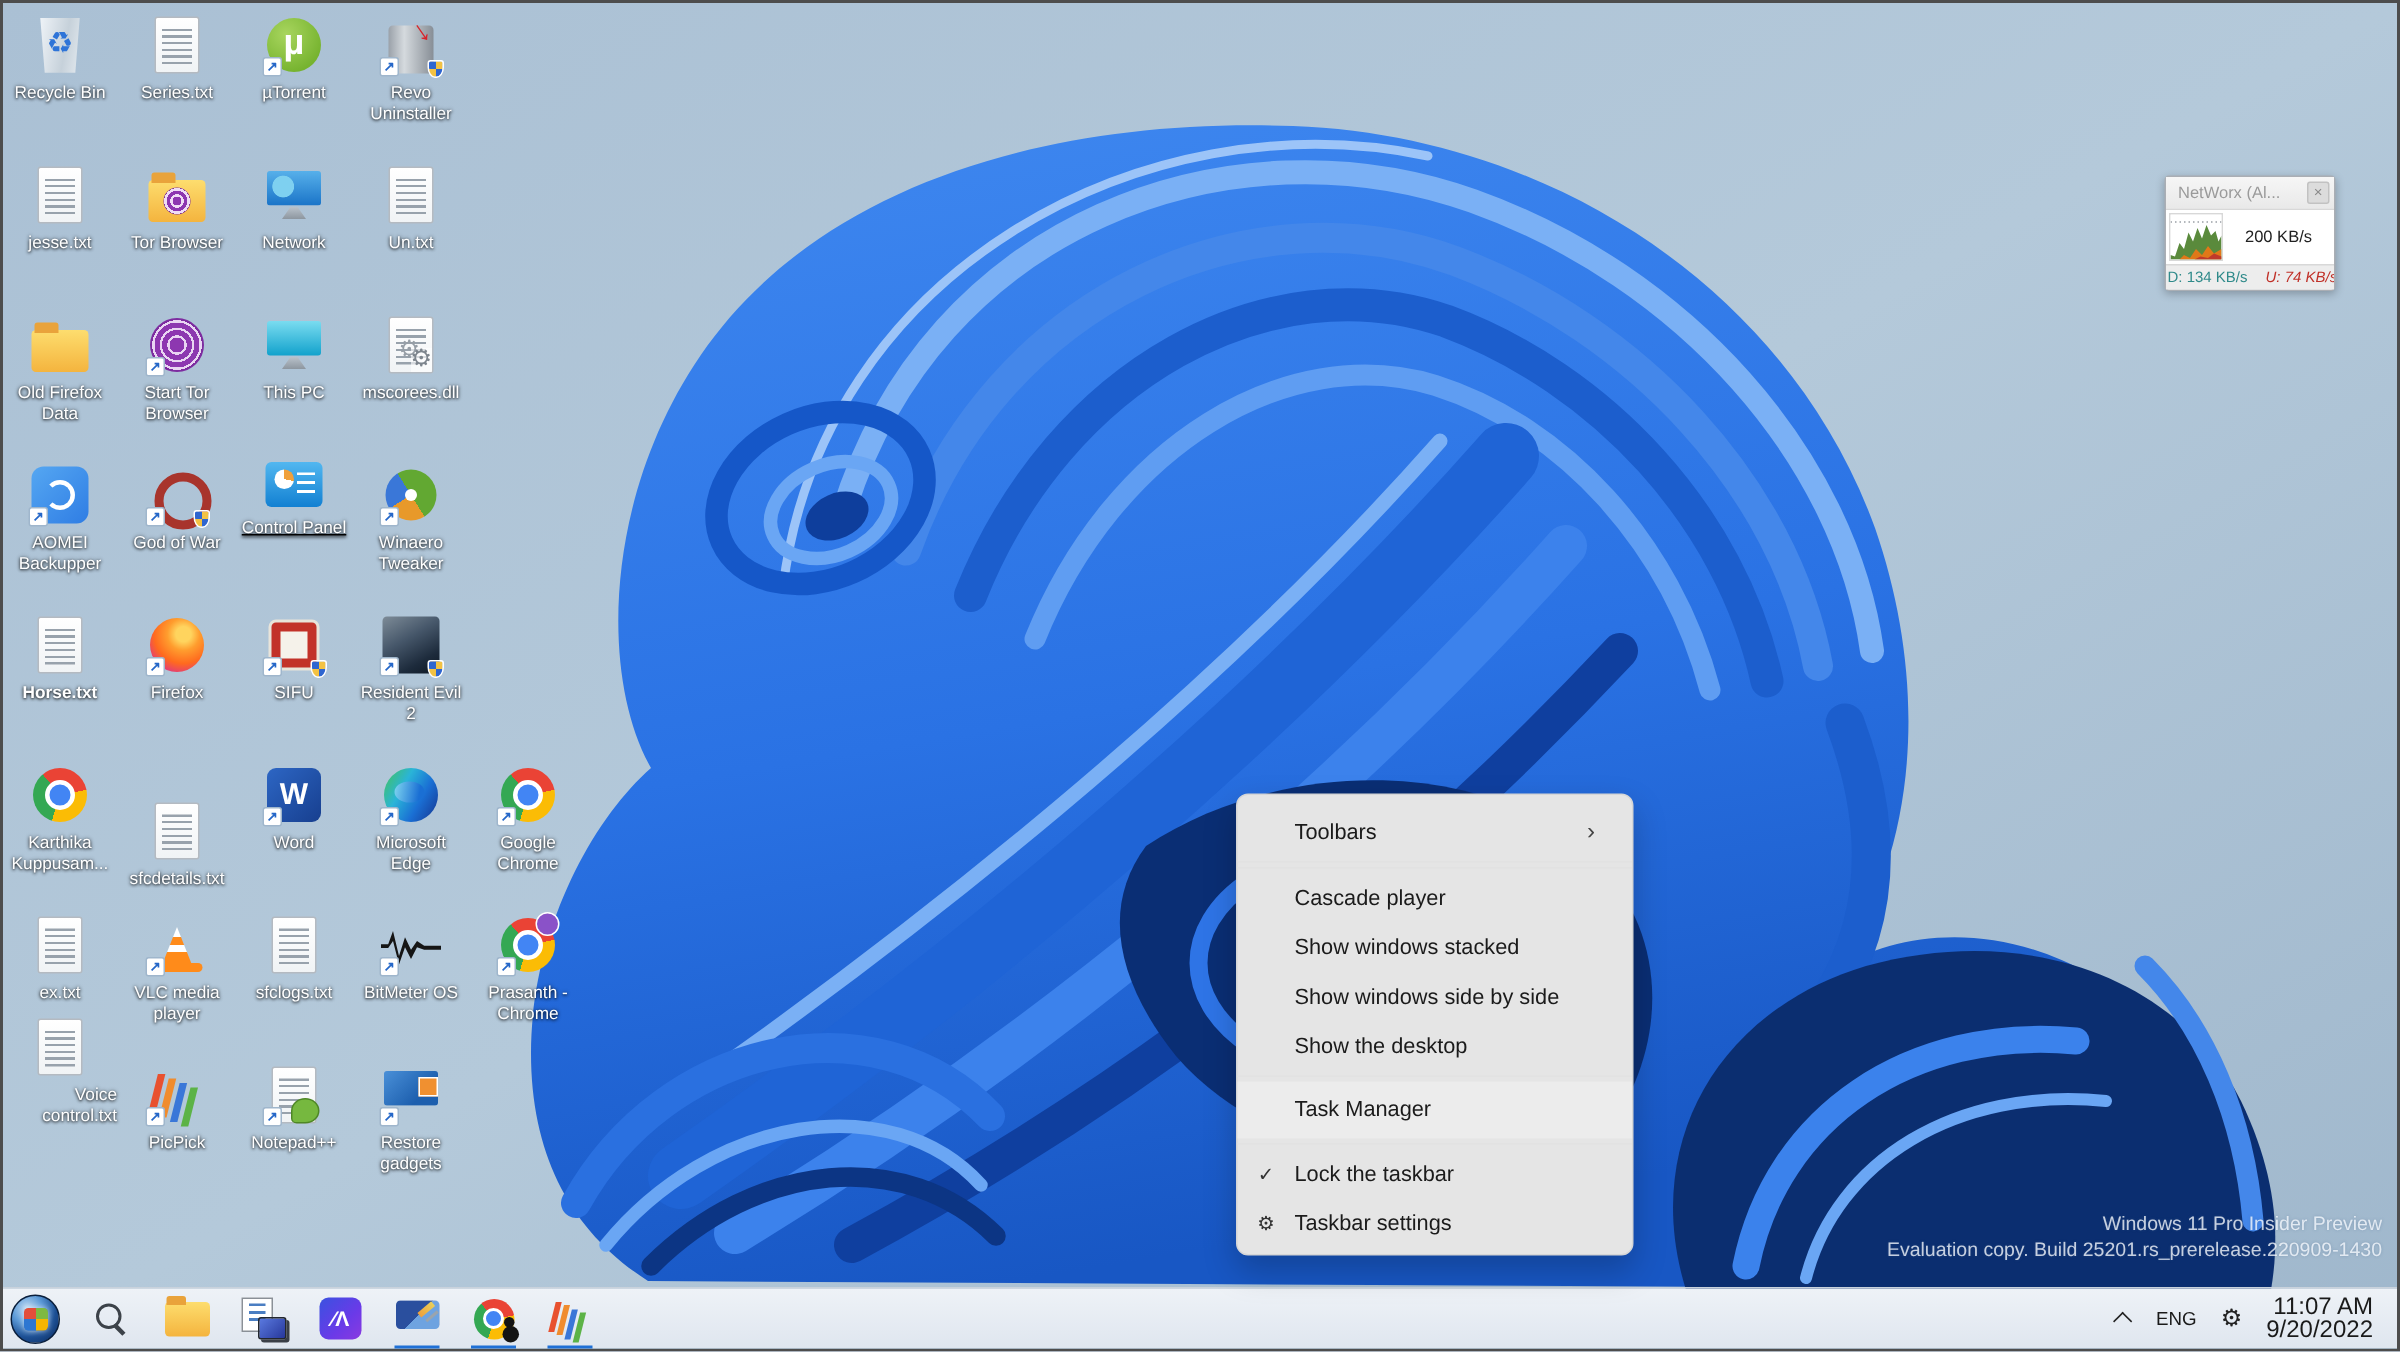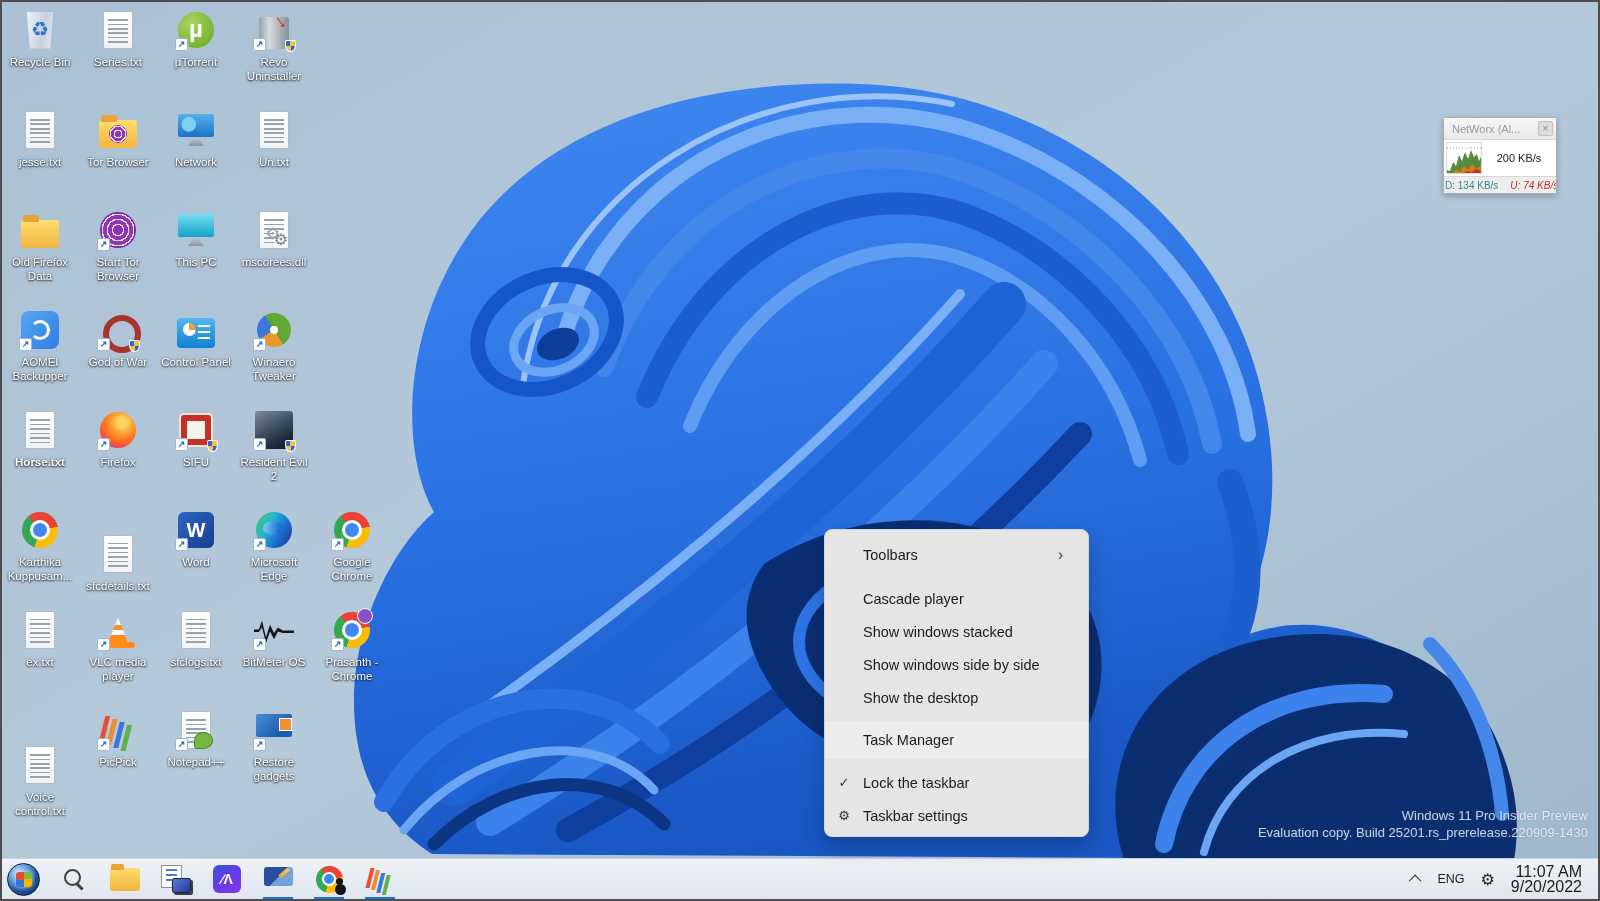--- a/index.html
+++ b/index.html
@@ -311,21 +311,21 @@
     <div class="di-label">AOMEI Backupper</div>
   </div>
       <div class="di" style="left: 78px; top: 306px;">
     <div class="di-icn">
       <span class="glyph g-gow"></span>
       <span class="sc">↗</span>
       <span class="shield"></span>
     </div>
     <div class="di-label">God of War</div>
   </div>
-      <div class="di" style="left: 156px; top: 306px;">
+      <div class="di" style="left: 156px; top: 296px; text-decoration: underline;">
     <div class="di-icn">
       <span class="glyph g-cpanel"></span>
 
     </div>
     <div class="di-label">Control Panel</div>
   </div>
       <div class="di" style="left: 234px; top: 306px;">
     <div class="di-icn">
       <span class="glyph g-winaero"></span>
       <span class="sc">↗</span>
@@ -433,21 +433,21 @@
     <div class="di-label">BitMeter OS</div>
   </div>
       <div class="di" style="left: 312px; top: 606px;">
     <div class="di-icn">
       <span class="glyph g-chrome-badge"></span>
       <span class="sc">↗</span>
 
     </div>
     <div class="di-label">Prasanth - Chrome</div>
   </div>
-      <div class="di" style="left: 0px; top: 741px;">
+      <div class="di" style="left: 0px; top: 674px; text-align: right;">
     <div class="di-icn">
       <span class="glyph g-txt"></span>
 
     </div>
     <div class="di-label">Voice control.txt</div>
   </div>
       <div class="di" style="left: 78px; top: 706px;">
     <div class="di-icn">
       <span class="glyph g-picpick"></span>
       <span class="sc">↗</span>

